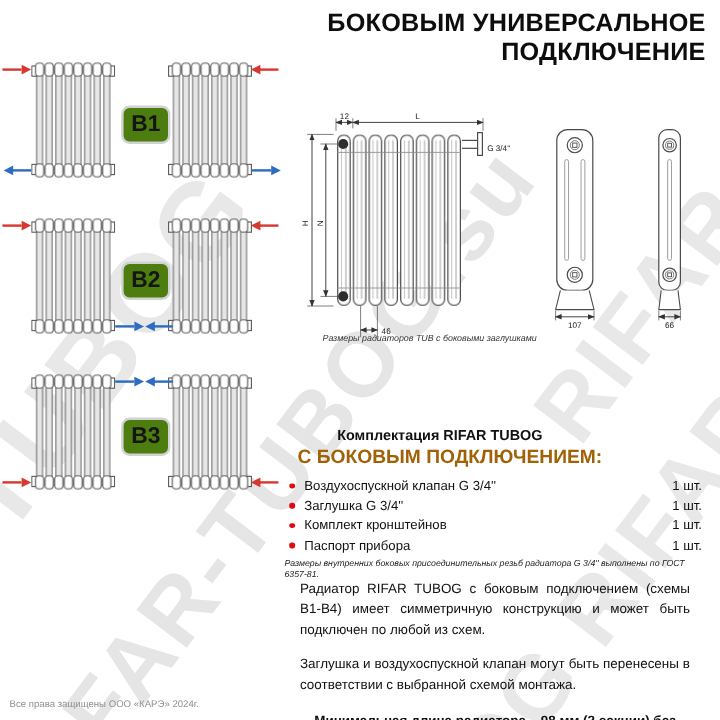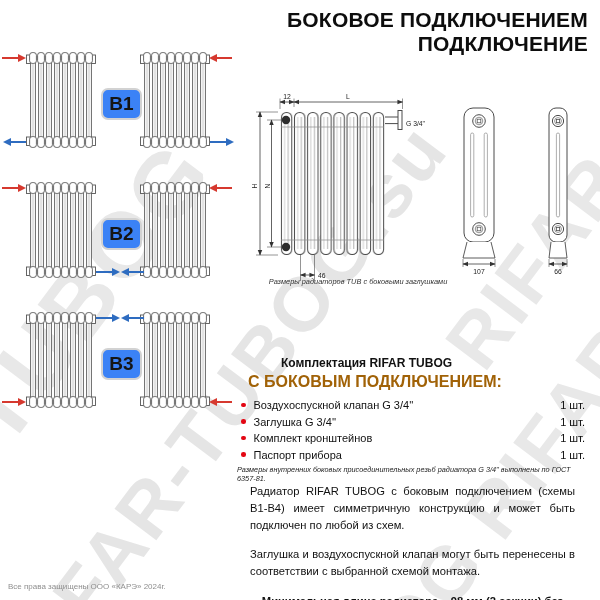--- a/index.html
+++ b/index.html
@@ -13,21 +13,21 @@
   .wm3{left:258px;top:752px;font-size:76px;}
   .wm4{left:428px;top:332px;font-size:76px;}
   
   .title{position:absolute;z-index:1;top:8px;right:12px;text-align:right;
          font-weight:800;font-size:21px;line-height:1.16;letter-spacing:.2px;color:#0d0d0d;}
   
   .scheme{position:absolute;z-index:1;left:2px;width:232px;height:130px;}
   .s1{top:40px}.s2{top:170px}.s3{top:300px}.s4{top:430px}
   .rad{position:absolute;top:10px;width:70px;height:100px;}
   .rad.left{left:24px}.rad.right{left:138px}
-  .slabel{position:absolute;left:99px;top:48px;width:37px;height:28px;background:#3b82f6;
+  .slabel{position:absolute;left:99px;top:48px;width:37px;height:28px;background:#4d7c0f;
           border:2px solid #d2d2d2;border-radius:7px;display:flex;align-items:center;
           justify-content:center;font-weight:800;font-size:19px;color:#151515;}
   .arrow{position:absolute;width:16px;height:2.4px;background:currentColor;}
   .arrow.red{color:#d6392f}.arrow.blue{color:#2e6cc0}
   .a-top{top:17px}.a-bottom{top:101px}
   .a-out-left.dir-right{left:0}.a-out-left.dir-left{left:8px}
   .a-out-right.dir-left{left:214px}.a-out-right.dir-right{left:208px}
   .a-ctr-left{left:94px}.a-ctr-right{left:126px}
   .dir-right::after{content:"";position:absolute;right:-7.5px;top:-3.3px;width:0;height:0;
       border-left:8px solid currentColor;border-top:4.5px solid transparent;border-bottom:4.5px solid transparent;}
@@ -92,21 +92,21 @@
       </pattern>
     </defs>
   </svg>
 
   <div class="wm wm1">TUBOG</div>
   <div class="wm wm2">RIFAR-TUBOG.su</div>
   <div class="wm wm3">TUBOG RIFAR</div>
   <div class="wm wm4">RIFAR</div>
 
   <div class="title">
-    <div>БОКОВОЕ ПОДКЛЮЧЕНИЕМ</div>
+    <div>БОКОВЫМ УНИВЕРСАЛЬНОЕ</div>
     <div>ПОДКЛЮЧЕНИЕ</div>
   </div>
 
   <div class="scheme s1">
     <svg class="rad left" viewBox="0 0 70 100" width="70" height="100">
         <use href="#radsym"></use>
       </svg>
     <div class="slabel">B1</div>
     <svg class="rad right" viewBox="0 0 70 100" width="70" height="100">
         <use href="#radsym"></use>

